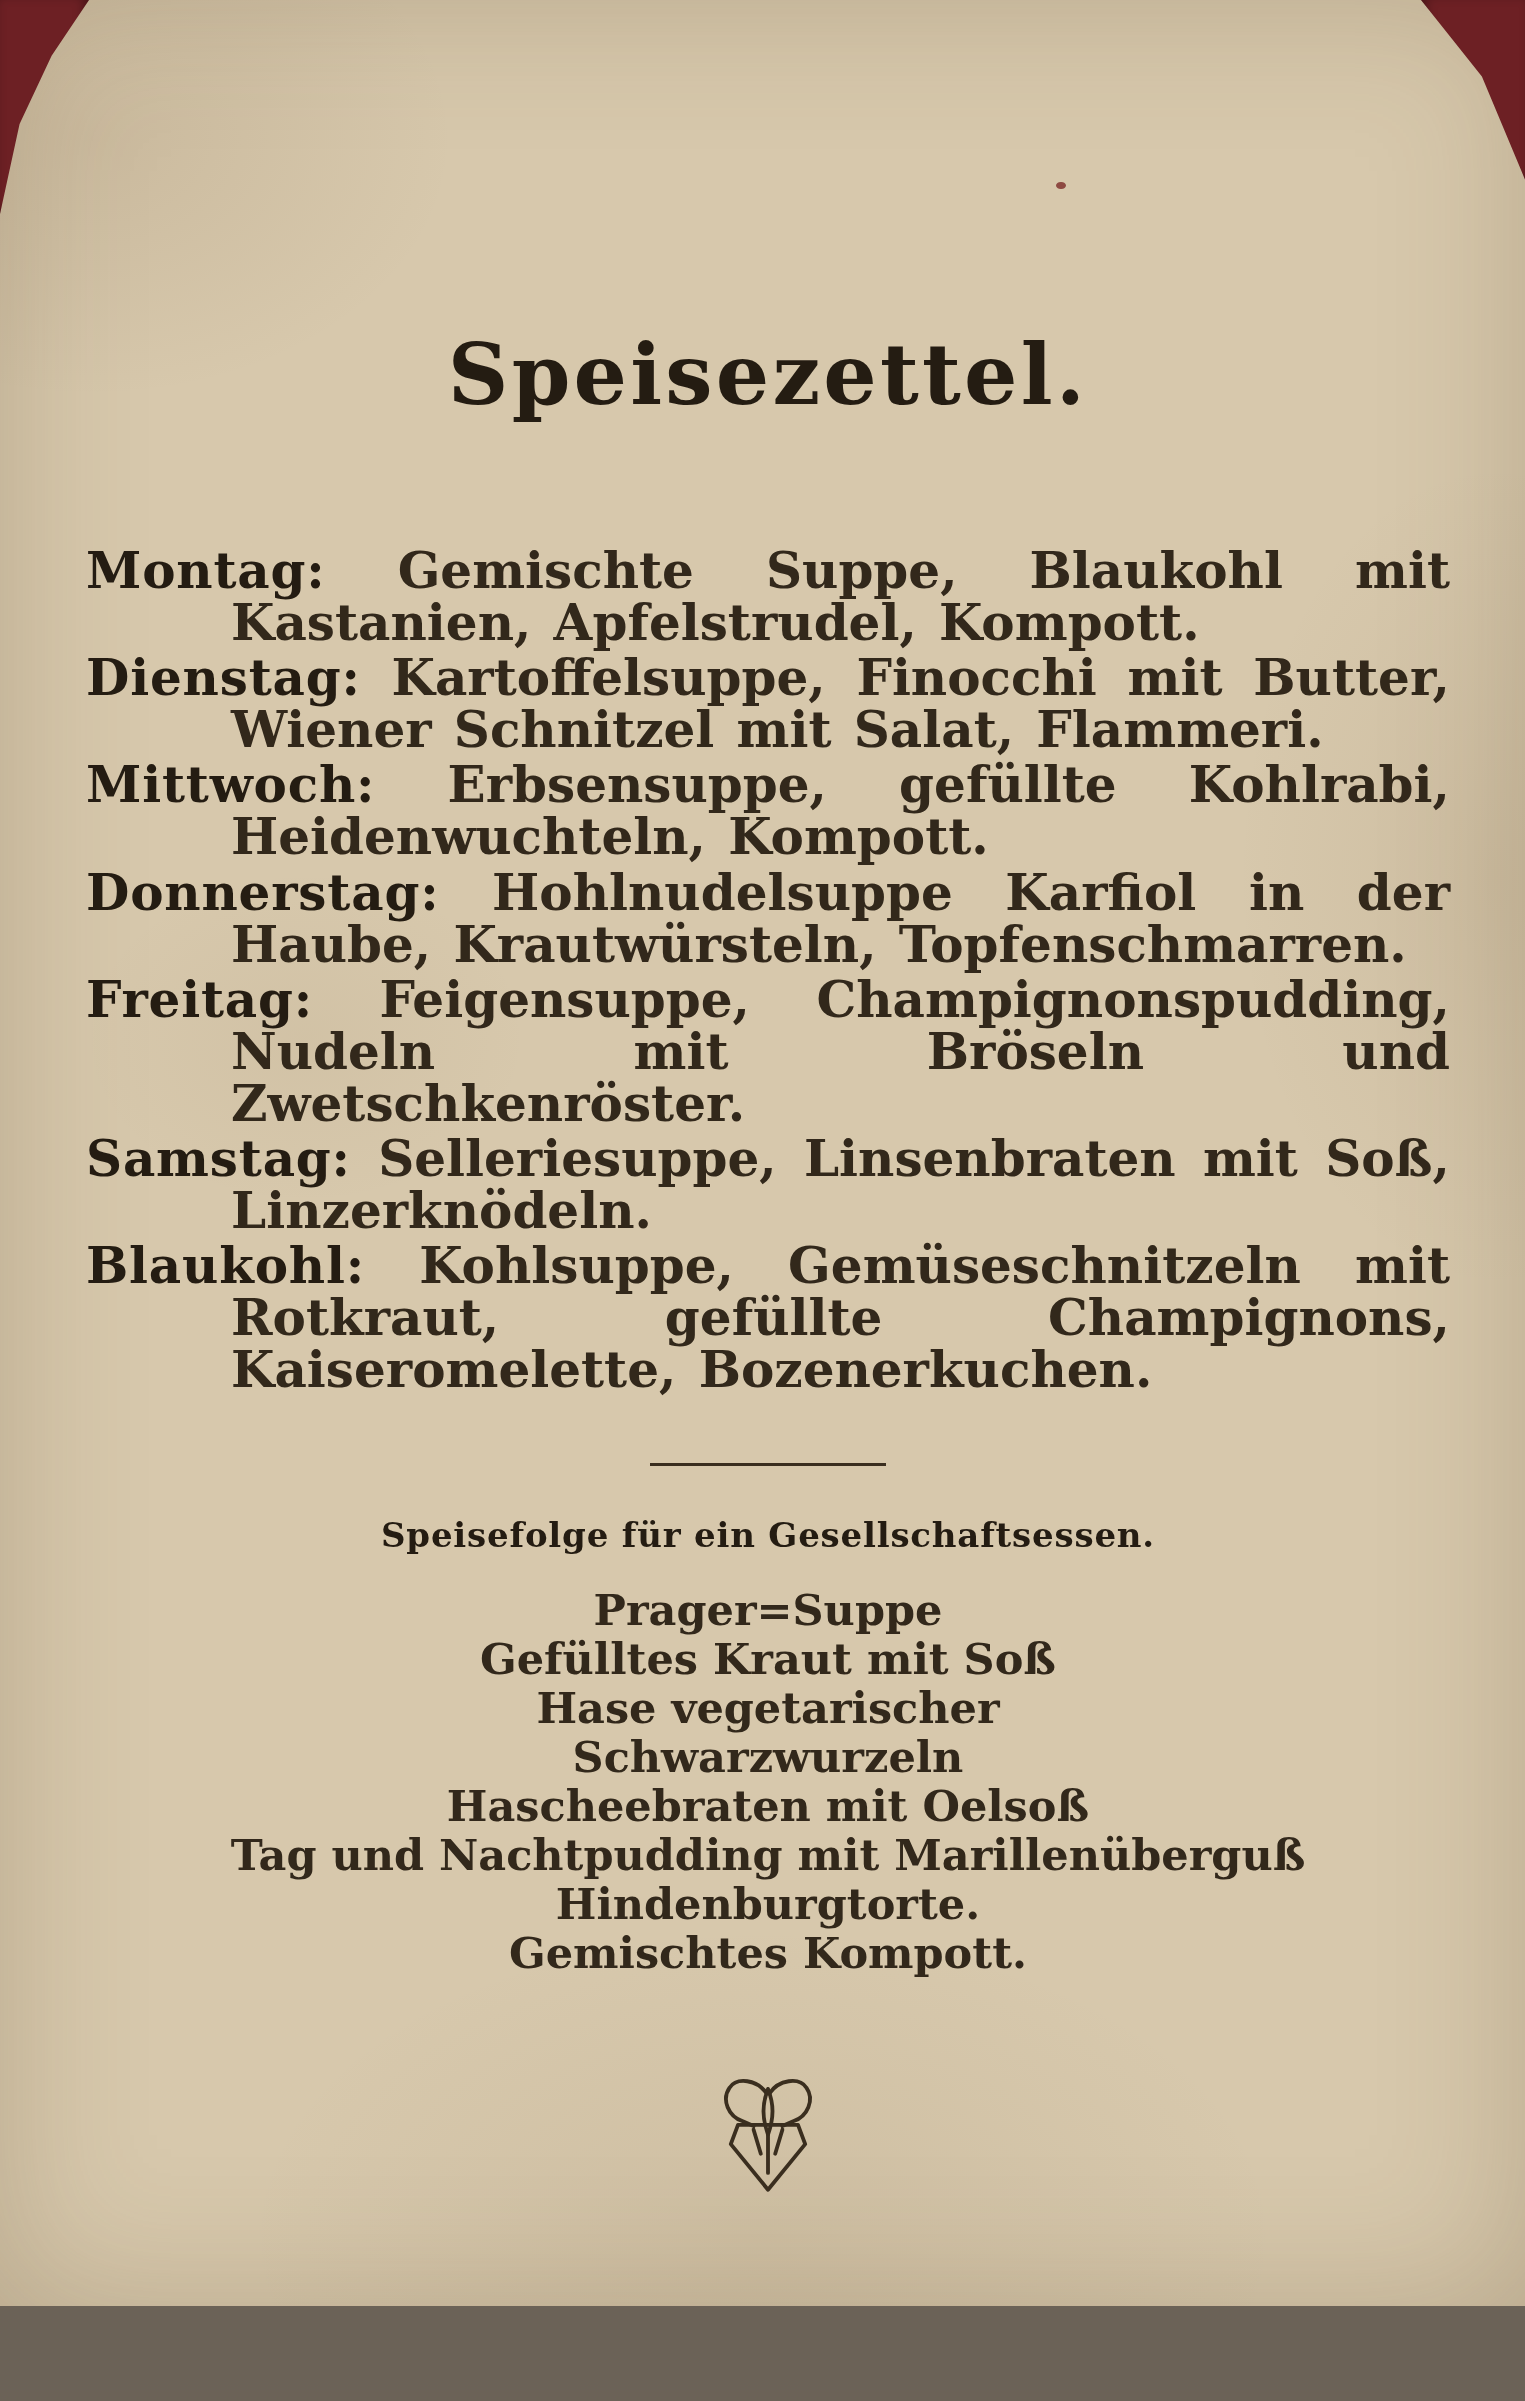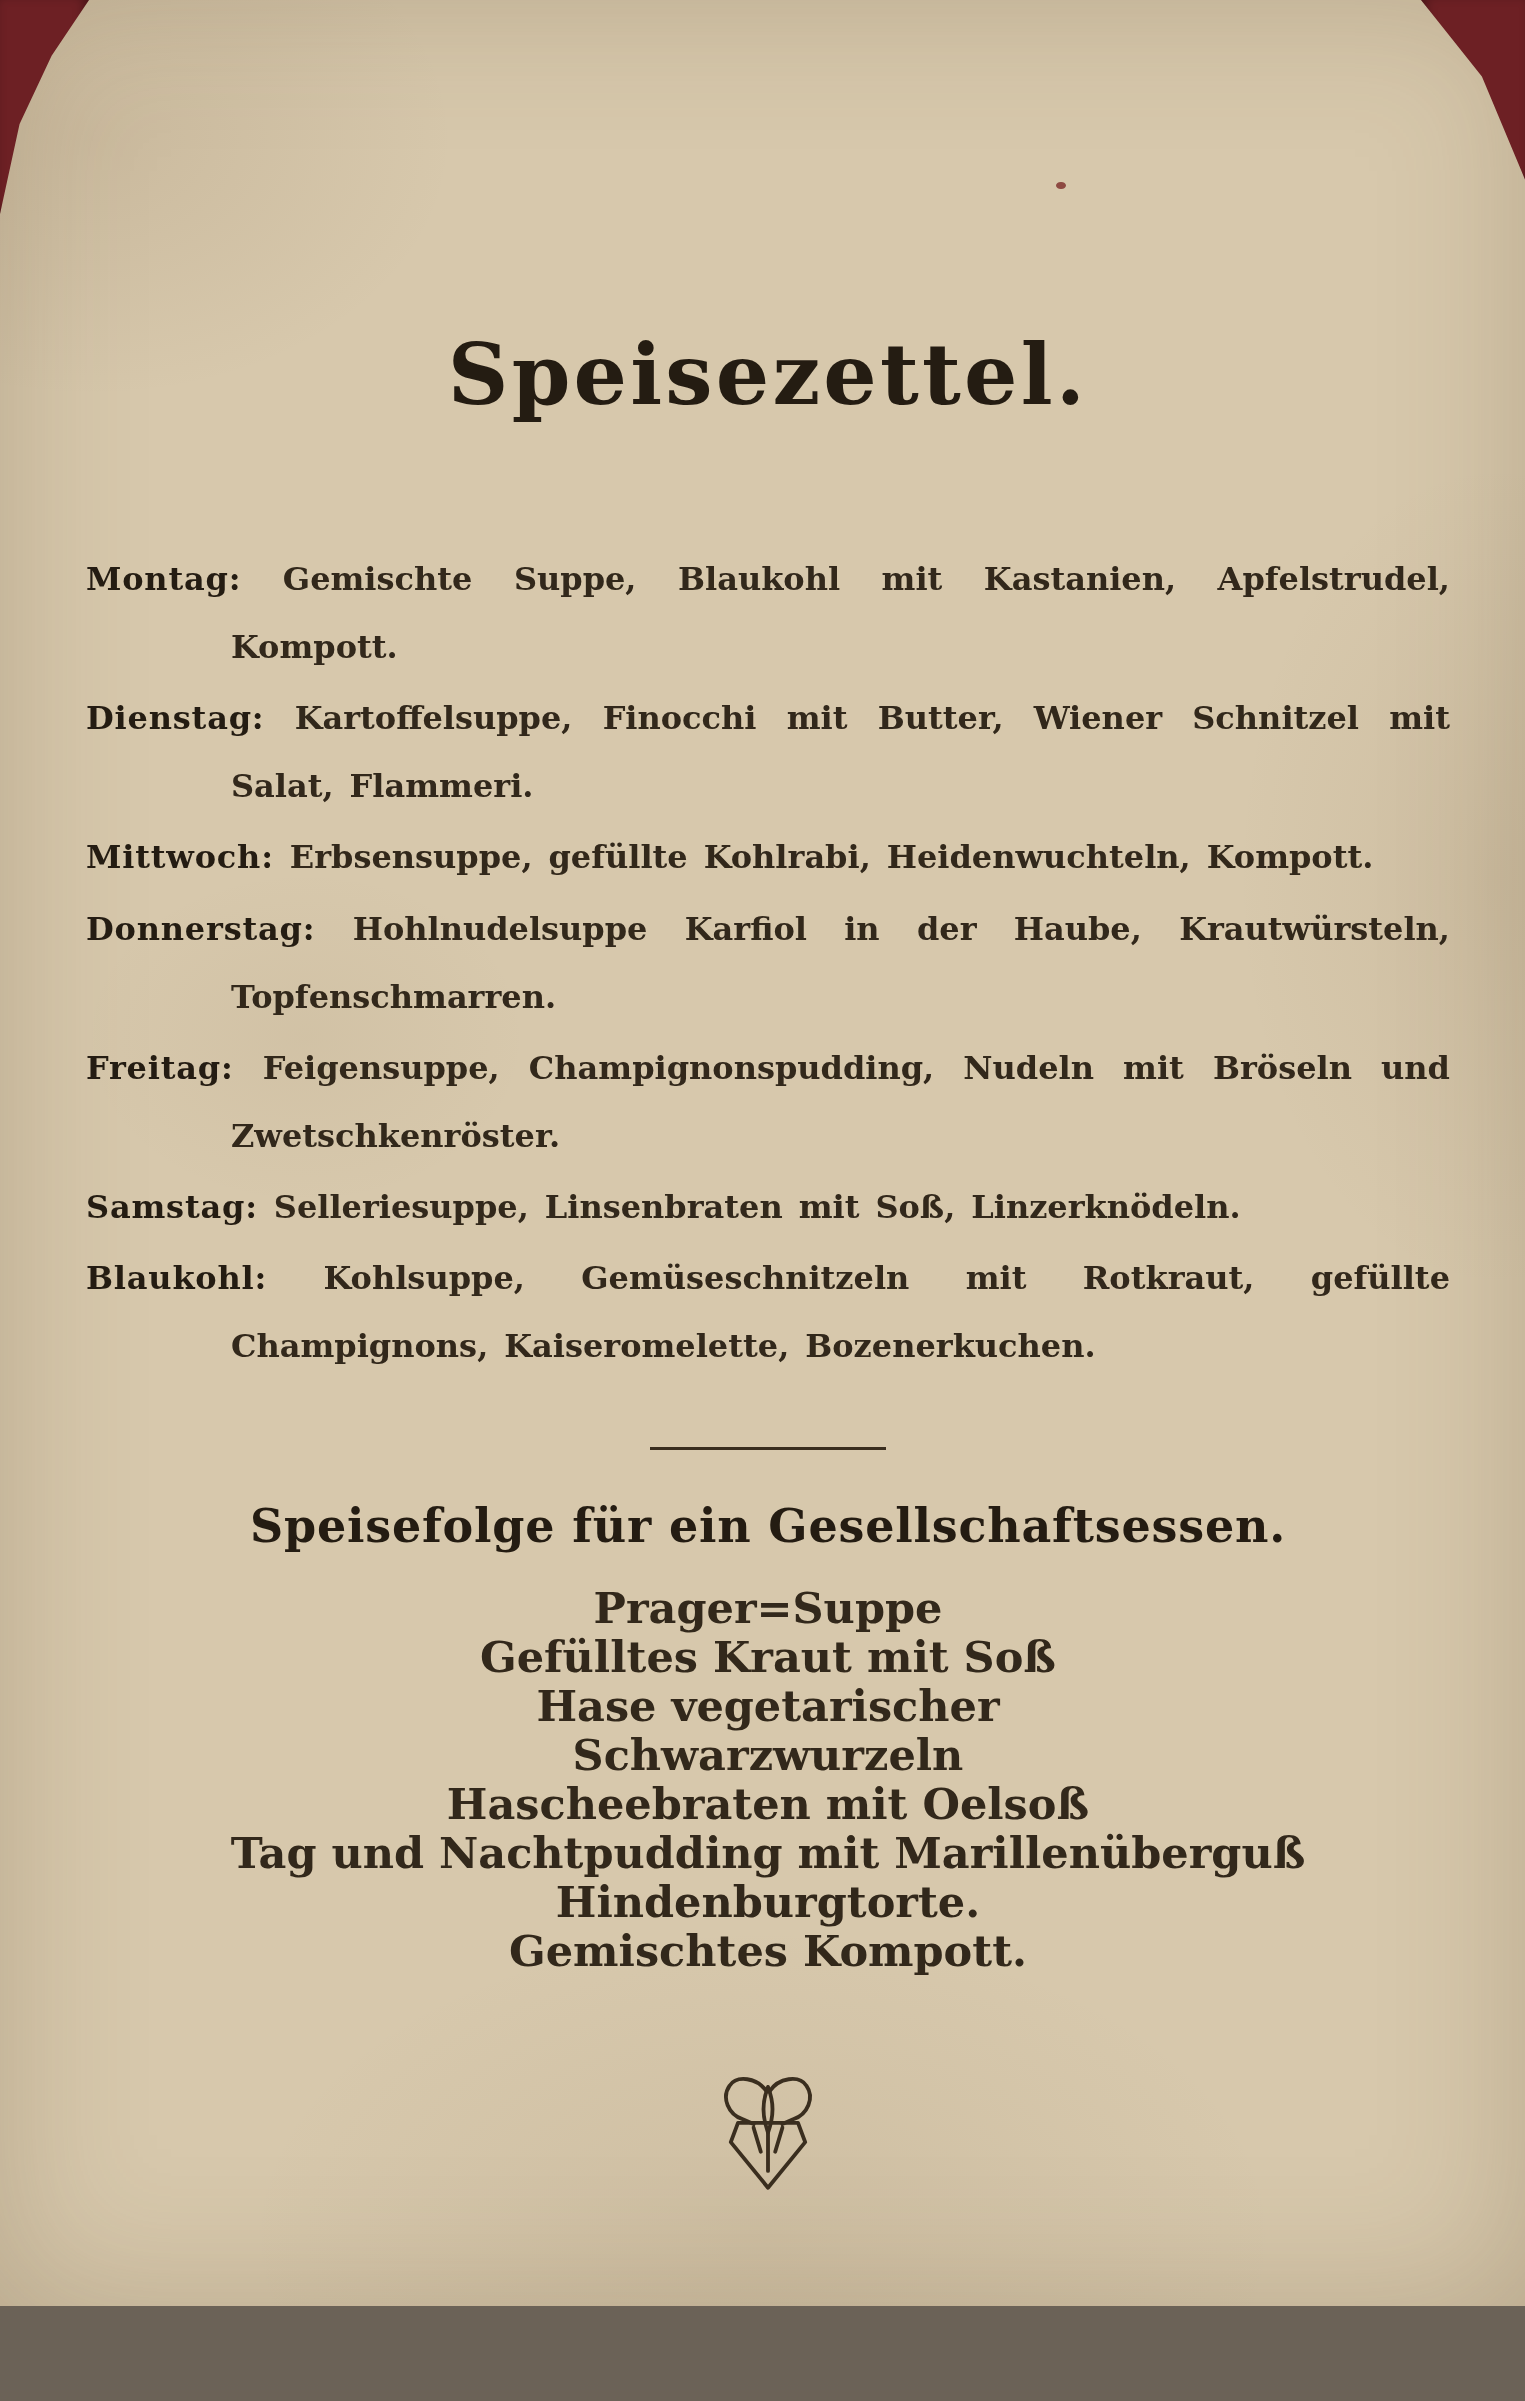--- a/index.html
+++ b/index.html
@@ -50,43 +50,43 @@
     text-align: center;
     font-size: 84px;
     font-weight: bold;
     letter-spacing: 3.2px;
     color: #241c12;
   }
 
   .weekly-menu { margin-top: 121px; }
 
   .entry {
-    font-size: 32px;
-    line-height: 68px;
+    font-size: 50px;
+    line-height: 52px;
     font-weight: bold;
     text-align: justify;
     padding-left: 145px;
     text-indent: -145px;
     margin-bottom: 3.2px;
     word-spacing: 4.8px;
     color: #32281b;
   }
   .entry .day { color: #241c12; letter-spacing: 0.8px; }
 
   .divider {
     width: 236px;
     height: 3.2px;
     background: #3a2e1f;
     margin: 67px auto 0;
   }
 
   .subheading {
     margin-top: 49px;
     text-align: center;
-    font-size: 46px;
+    font-size: 34px;
     font-weight: bold;
     letter-spacing: 0.8px;
     color: #241c12;
   }
 
   .courses { margin-top: 31px; text-align: center; }
   .course {
     font-size: 43px;
     line-height: 49px;
     font-weight: bold;

